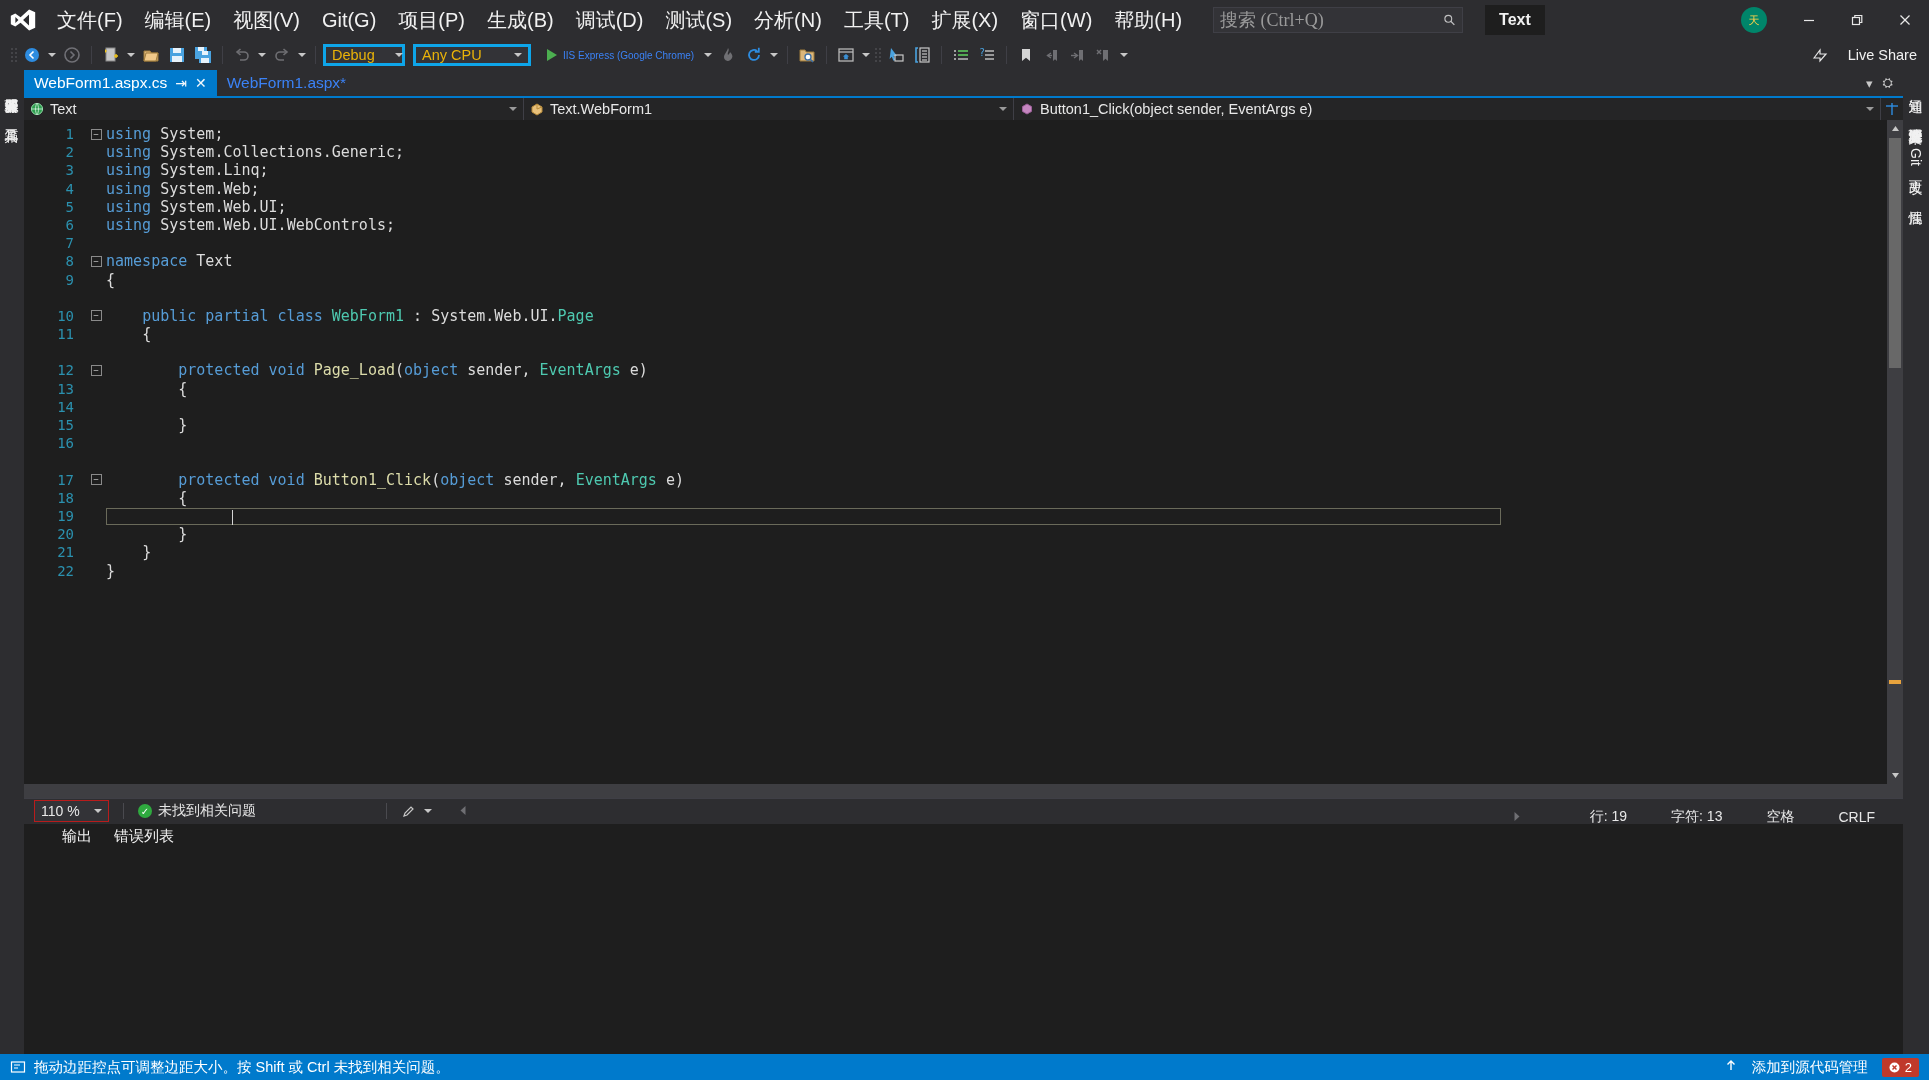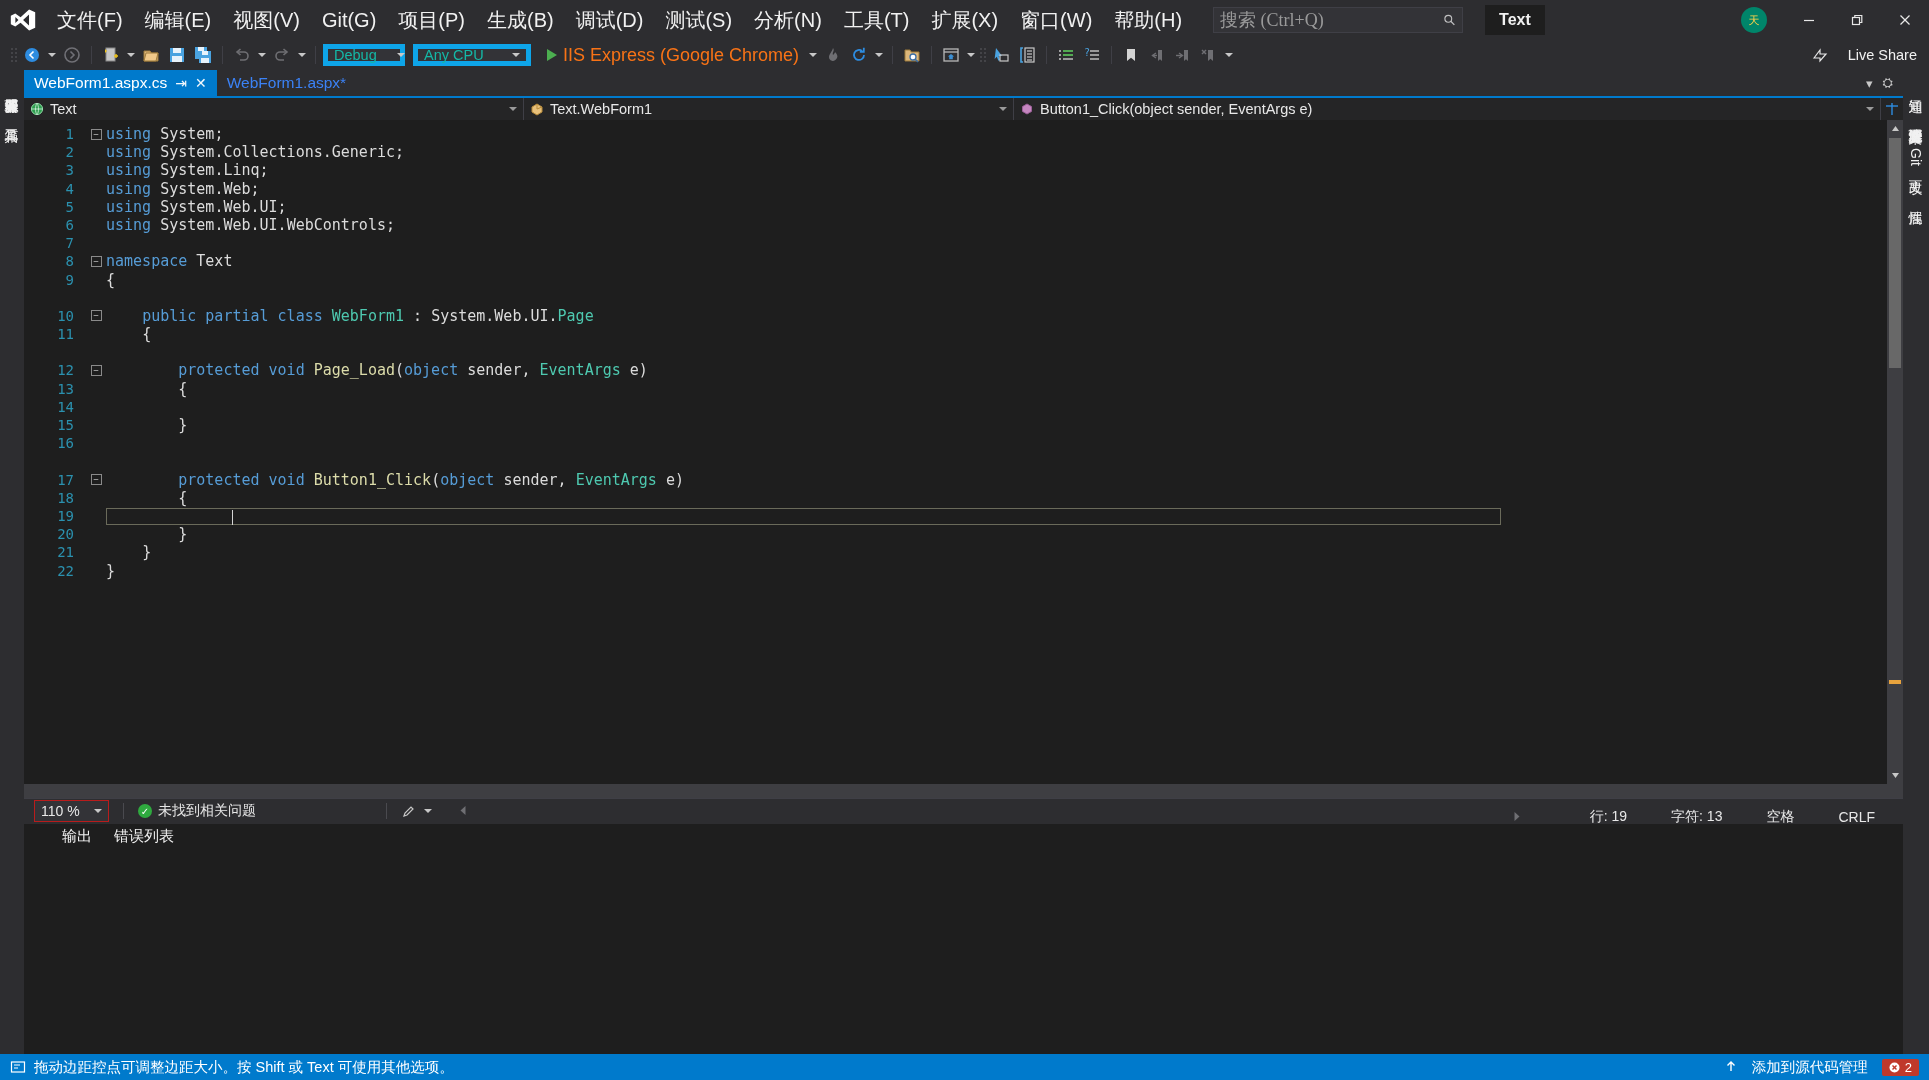--- a/index.html
+++ b/index.html
@@ -50,26 +50,26 @@
   .toolbar {
     height: 30px; flex:0 0 30px; background:#2d2d30;
     display:flex; align-items:center; padding-left:10px; gap:2px;
   }
   .grip { width:8px; height:18px; opacity:.5; }
   .tb-btn { width:24px; height:24px; display:flex; align-items:center; justify-content:center; }
   .tb-sep { width:1px; height:18px; background:#3f3f46; margin:0 5px; }
   .caret { width:12px; height:22px; display:flex; align-items:center; justify-content:center; }
   .caret:after { content:""; border-left:4px solid transparent; border-right:4px solid transparent; border-top:4px solid #c8c8c8; }
   .combo {
-    height:22px; background:#333337; border:5px solid #0ea5e9; color:#14b8a6;
+    height:22px; background:#333337; border:3px solid #0ea5e9; color:#eab308;
     font-size:14.5px; display:flex; align-items:center; padding:0 6px; gap:20px; min-width:60px;
   }
   .combo .cb-label { flex:1; white-space:nowrap; }
   .combo .cb-arrow { border-left:4px solid transparent; border-right:4px solid transparent; border-top:4px solid #c8c8c8; }
-  .run-btn { display:flex; align-items:center; gap:6px; padding:0 6px; height:24px; font-size:18px; color:#f97316; white-space:nowrap;}
+  .run-btn { display:flex; align-items:center; gap:6px; padding:0 6px; height:24px; font-size:10px; color:#3b82f6; white-space:nowrap;}
   .tri { width:0;height:0; border-top:6px solid transparent; border-bottom:6px solid transparent; border-left:10px solid #4caf50; }
   .live-share {
     position:absolute; right:12px; display:flex; align-items:center; gap:20px;
     font-size:14.5px; color:#f1f1f1; white-space:nowrap;
   }
 
   
   .body-row { flex:1 1 auto; display:flex; min-height:0; }
   .dock-strip {
     width: 24px; background:#2d2d30; display:flex; flex-direction:column;
@@ -164,21 +164,21 @@
   
   .out-tabs { height:26px; flex:0 0 26px; background:#1e1e1e; display:flex; align-items:center; gap:22px; padding-left:38px; }
   .out-tabs span { font-size:15px; color:#f1f1f1; }
 
   
   .footer {
     height:26px; flex:0 0 26px; background:#007acc; display:flex; align-items:center;
     color:#ffffff; font-size:14.5px; padding:0 10px;
   }
   .footer .msg { display:flex; align-items:center; gap:8px; }
-  .footer .f-right { margin-left:auto; display:flex; align-items:center; gap:14px; }
+  .footer .f-right { margin-left:auto; display:flex; gap:14px; }
   .err-badge { display:flex; align-items:center; gap:5px; background:#c0392b; padding:1px 7px; border-radius:2px; font-size:13px; }
 </style>
 </head>
 <body>
 
 <div id="app">
 
   <div class="titlebar">
     <div class="vs-logo">
       <svg viewBox="0 0 32 32">
@@ -612,21 +612,21 @@
     </div>
   </div>
 
   <div class="footer">
     <div class="msg">
       <svg width="16" height="16" viewBox="0 0 16 16">
           <rect x="1.5" y="3" width="13" height="10" fill="none" stroke="#ffffff" stroke-width="1.2"></rect>
           <line x1="4" y1="6" x2="10" y2="6" stroke="#ffffff" stroke-width="1"></line>
           <line x1="4" y1="9" x2="8" y2="9" stroke="#ffffff" stroke-width="1"></line>
         </svg>
-      <span>拖动边距控点可调整边距大小。按 Shift 或 Text 可使用其他选项。</span>
+      <span>拖动边距控点可调整边距大小。按 Shift 或 Ctrl 未找到相关问题。</span>
     </div>
     <div class="f-right">
       <span>
         <svg width="14" height="14" viewBox="0 0 14 14">
             <path d="M7 12V3M3.5 6.5 7 3l3.5 3.5" fill="none" stroke="#ffffff" stroke-width="1.4"></path>
           </svg>
       </span>
       <span>添加到源代码管理</span>
       <span class="err-badge">
         <svg width="11" height="11" viewBox="0 0 11 11">

